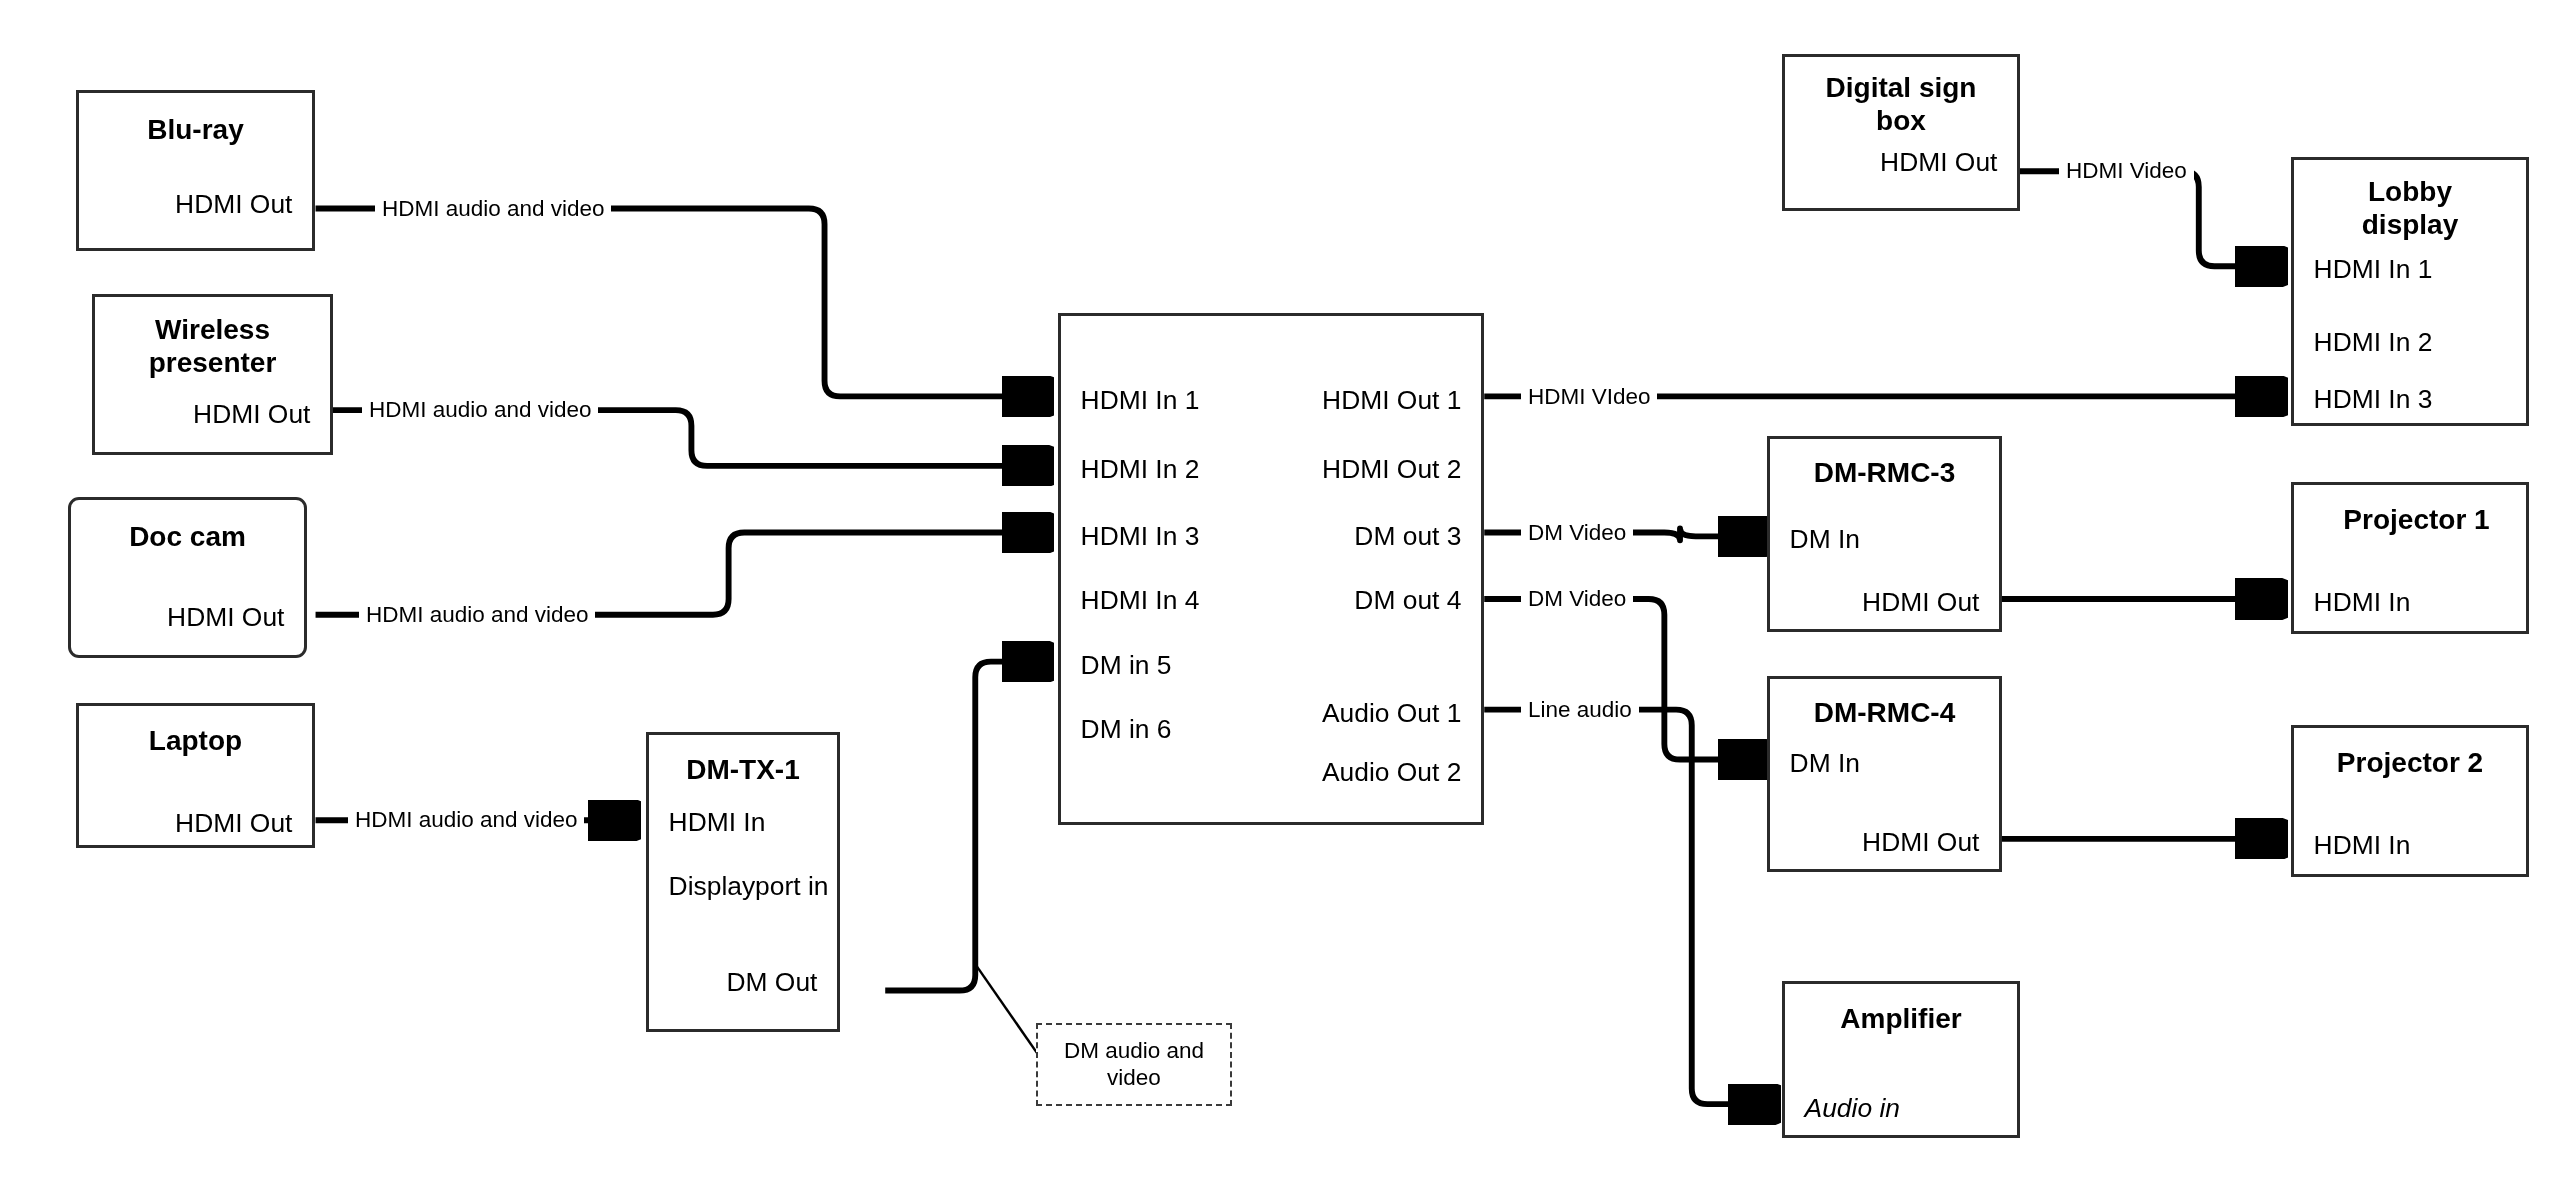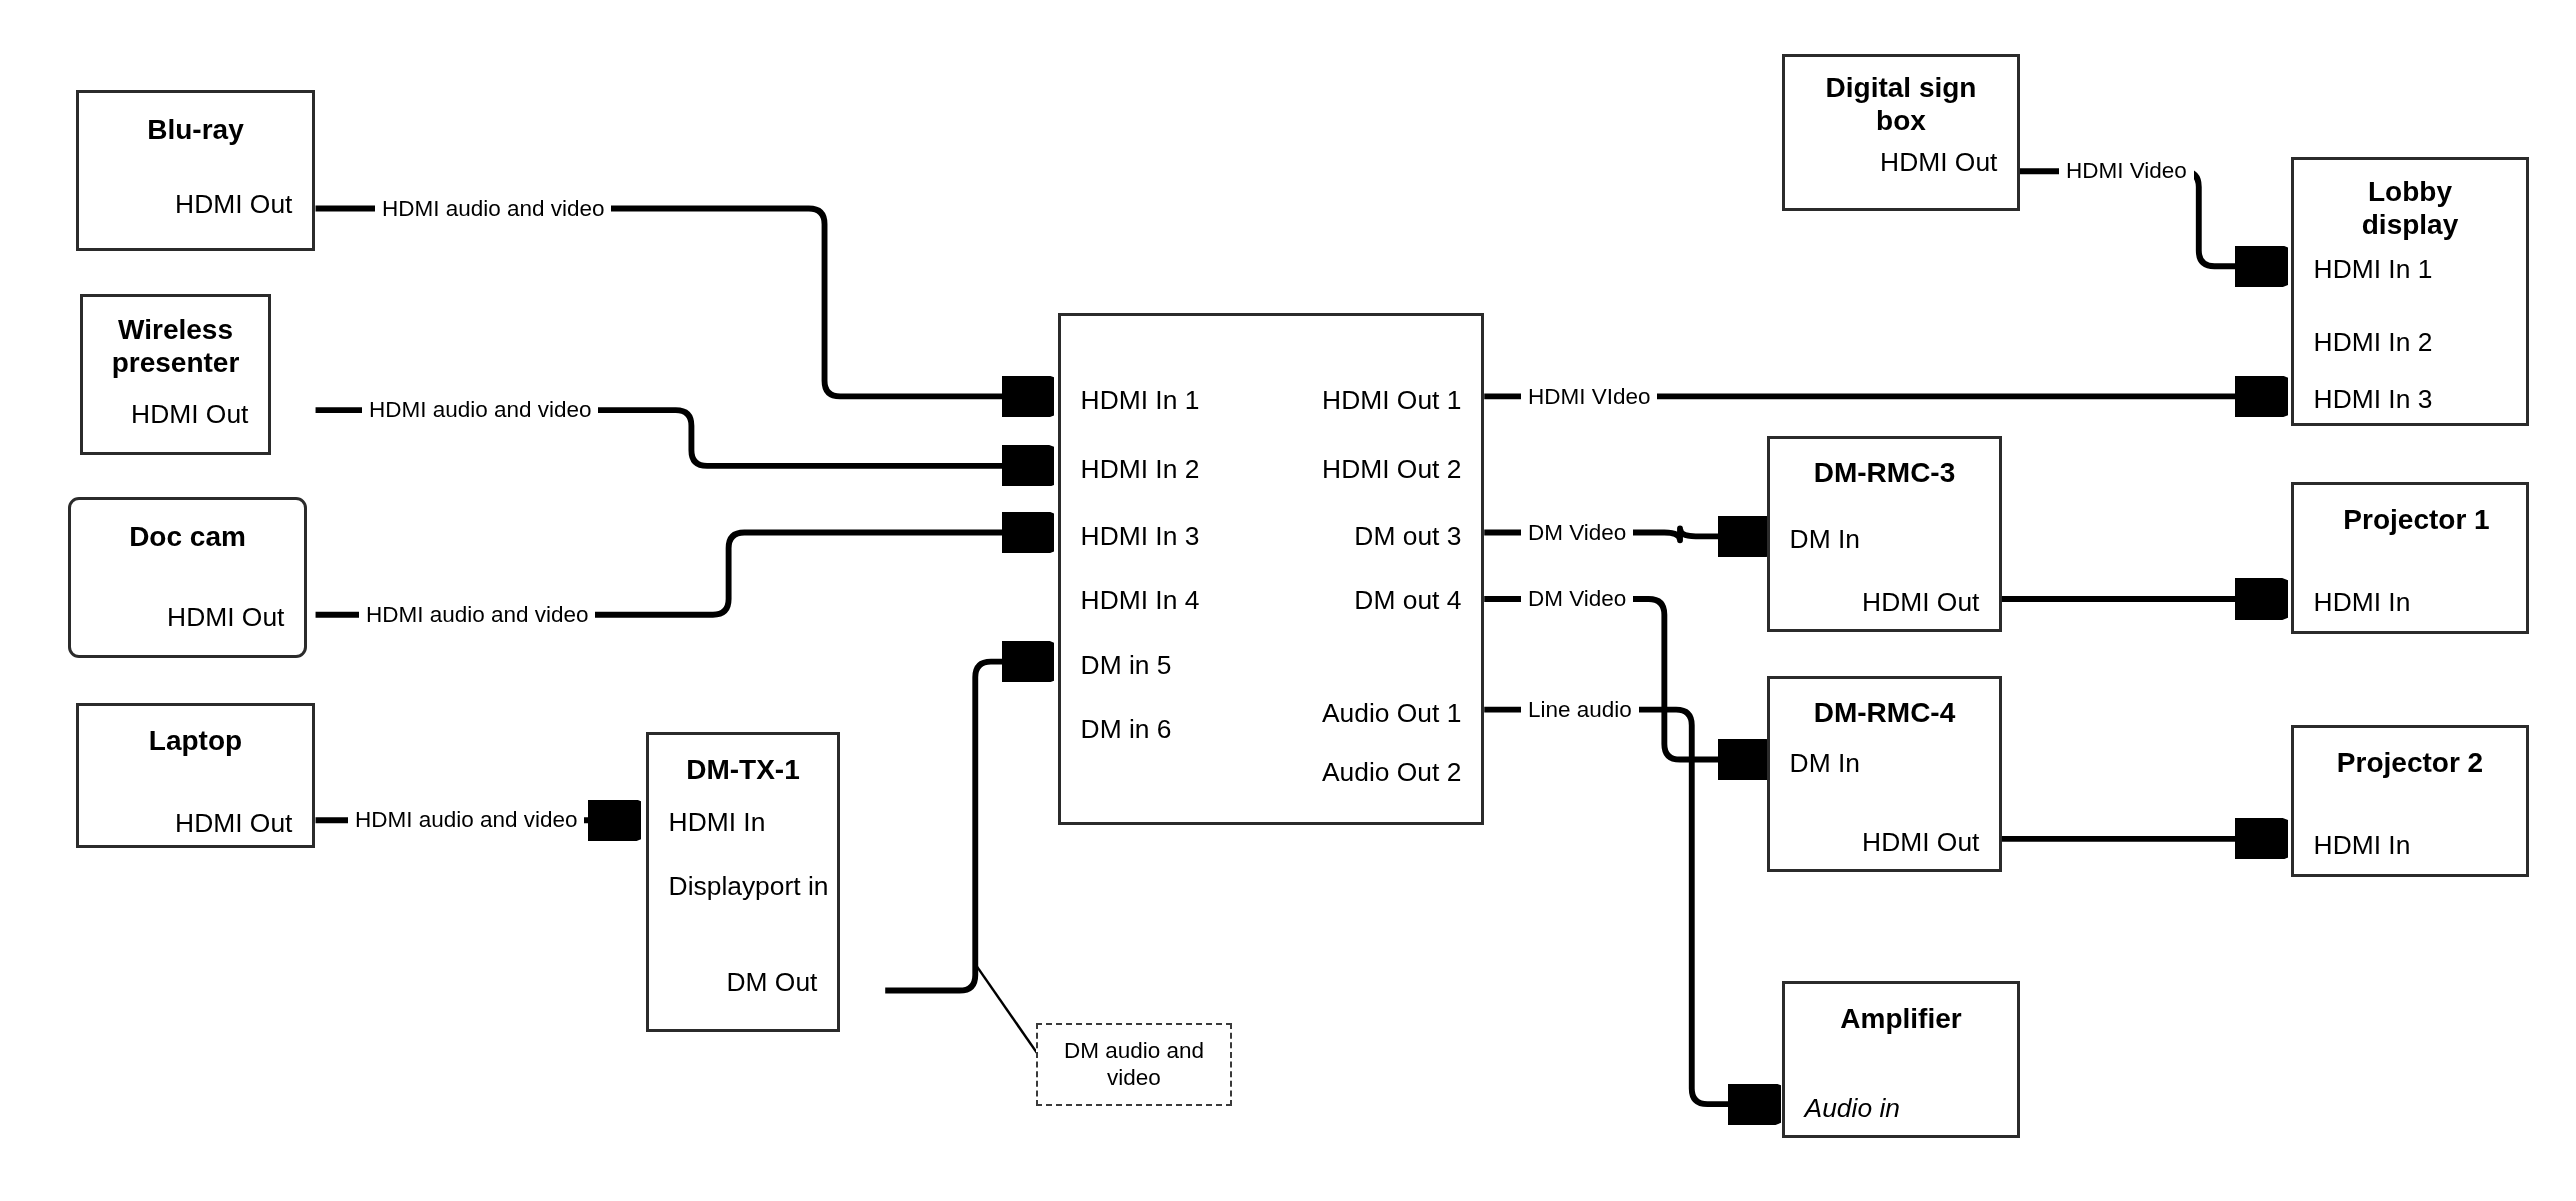--- a/index.html
+++ b/index.html
@@ -109,21 +109,21 @@
     <path d="M 2044,612 L 2332,612" marker-end="url(#arrow)"></path>
 
     <path d="M 2044,857 L 2332,857" marker-end="url(#arrow)"></path>
   </svg>
 
   <div class="node" style="left:76px;top:90px;width:239px;height:161px;">
     <div class="title" style="top:19.6px;">Blu-ray</div>
     <div class="port right" style="top:97px;">HDMI Out</div>
   </div>
 
-  <div class="node" style="left:80px;top:294px;width:191px;height:161px;">
+  <div class="node" style="left:92px;top:294px;width:241px;height:161px;">
     <div class="title" style="top:15.7px;">Wireless</div>
     <div class="title" style="top:49px;">presenter</div>
     <div class="port right" style="top:103px;">HDMI Out</div>
   </div>
 
   <div class="node" style="left:68px;top:497px;width:239px;height:161px;border-radius:11px;">
     <div class="title" style="top:19.6px;">Doc cam</div>
     <div class="port right" style="top:103px;">HDMI Out</div>
   </div>
 

